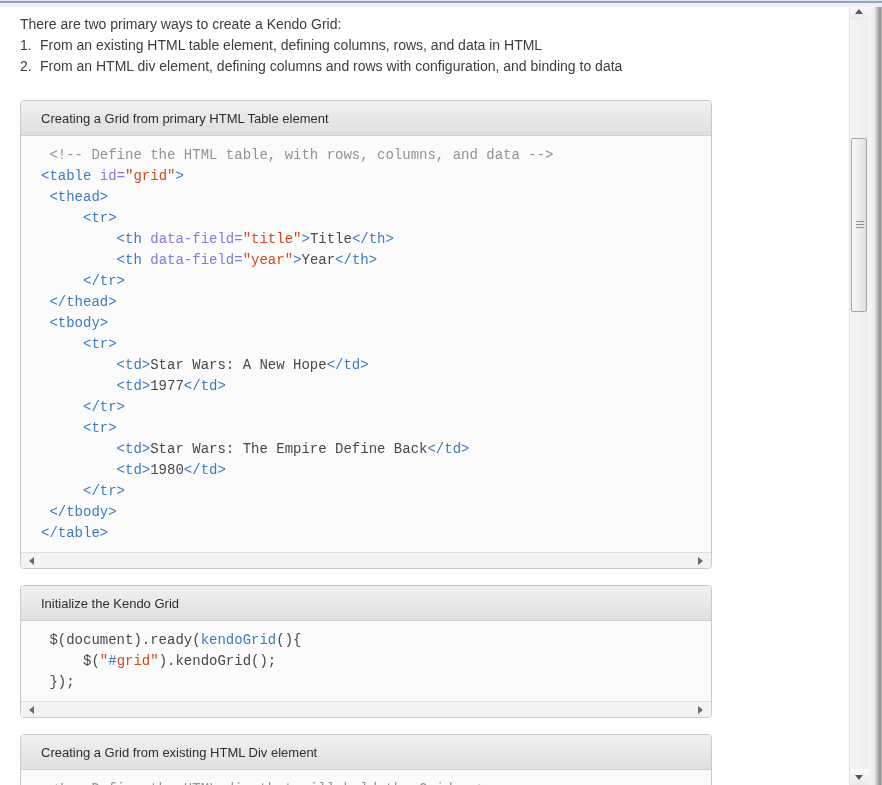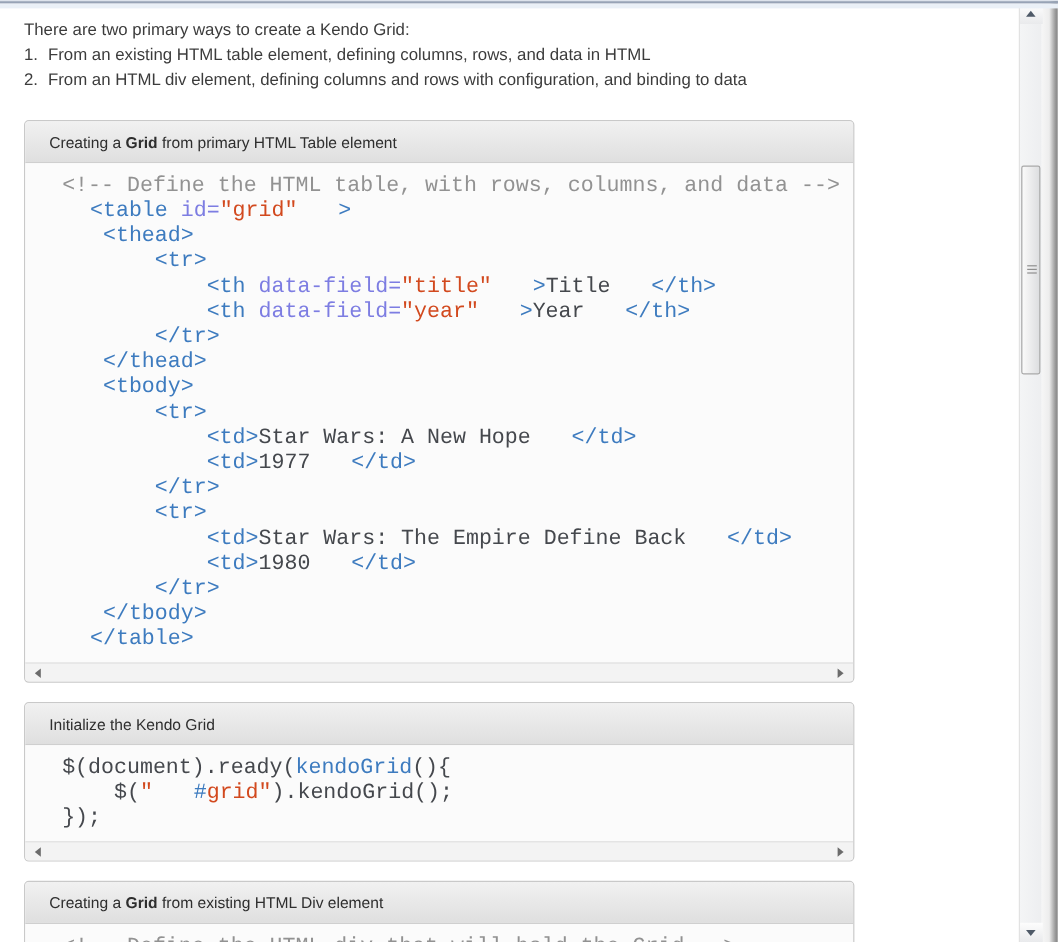--- a/index.html
+++ b/index.html
@@ -20,26 +20,26 @@
   .list-row .num { width:20px; flex:0 0 20px; }
 
   #panels { margin-top:23px; }
 
   .panel { width:692px; border:1px solid #C9C9C9; border-radius:4px;
            background:#FBFBFB; margin-bottom:16px; overflow:hidden; }
   .panel-header { height:35px; line-height:35px; padding-left:20px;
                   background:linear-gradient(#F1F1F1,#DFDFDF);
                   border-bottom:1px solid #CFCFCF;
                   font-size:13px; color:#2E2E2E; }
-  .panel-title .bold { font-weight:bold; }
+  .panel-title .bold { font-weight:normal; }
 
   .code { padding:9px 10px 8px 20px; background:#FBFBFB; }
-  .code-line { font-family:"Liberation Mono", monospace; font-size:18px;
+  .code-line { font-family:"Liberation Mono", monospace; font-size:14px;
                line-height:21px; white-space:pre; }
-  .tok-t { color:#3D7BBF;margin-left:34px; }           
+  .tok-t { color:#3D7BBF; }           
   .tok-k { color:#3D7BBF; }
   .tok-a { color:#7D7DE2;text-align:right; }           
   .tok-s { color:#D2491E; }           
   .tok-p { color:#45484D; }           
   .tok-c { color:#929292; }           
 
   
   .hscrollbar { height:16px; background:#F3F3F3; border-top:1px solid #E0E0E0;
                 position:relative; }
   .harrow { position:absolute; top:4px; width:0; height:0; }

